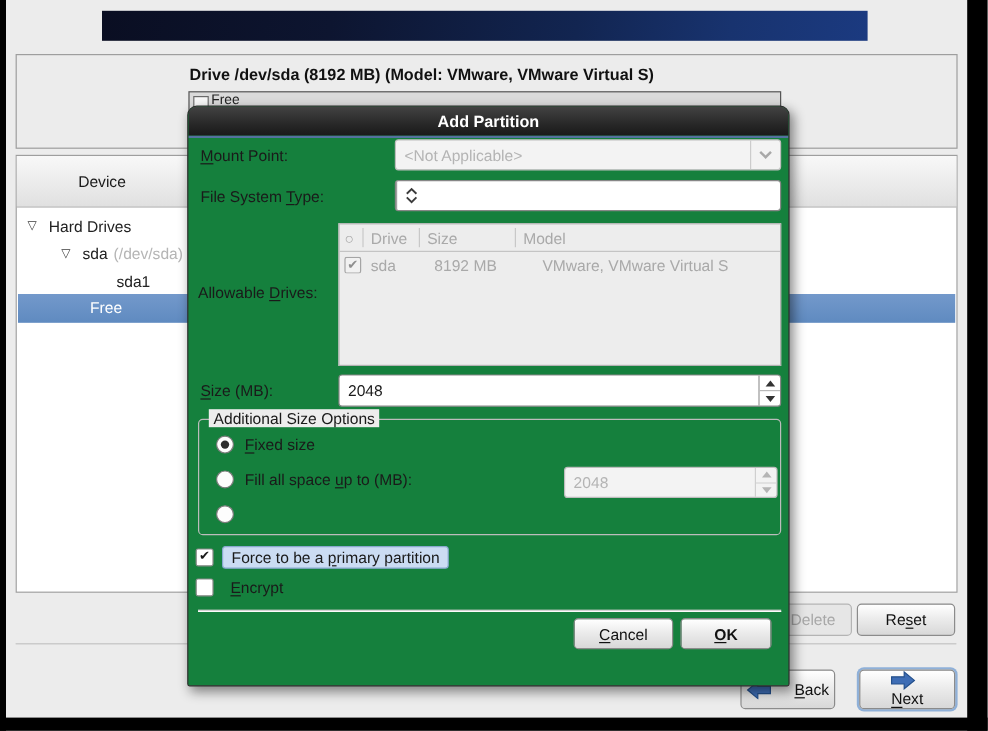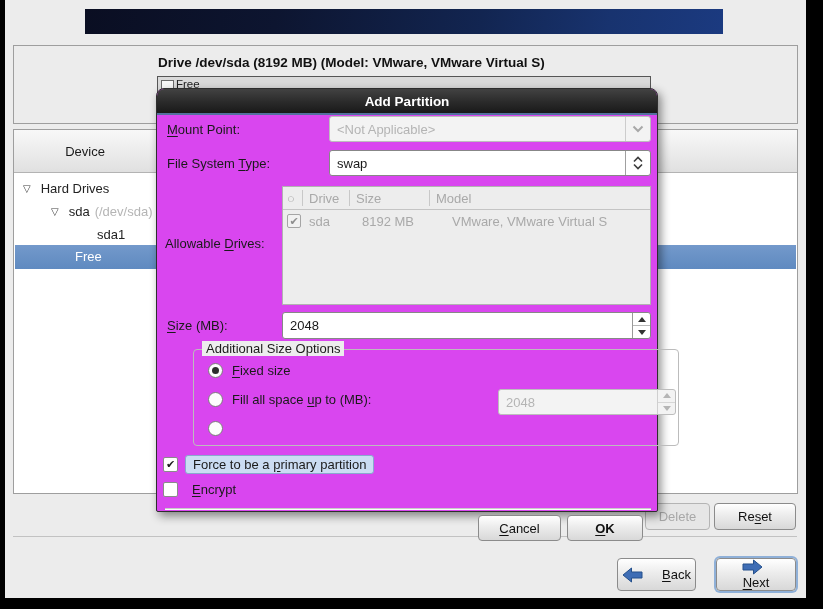--- a/index.html
+++ b/index.html
@@ -63,22 +63,22 @@
     font-size:13px;color:#111;box-sizing:border-box;
   }
   .btn-disabled{
     background:#e6e6e6;color:#a8a8a8;border-color:#b4b4b4;
   }
   .btn-focus{box-shadow:0 0 0 2px #8fb0d8;}
   .arrow-icon{margin-right:7px;display:flex;}
 
   
   .dialog{
-    left:156px;top:88px;width:502px;height:424px;z-index:5;
-    background:#d946ef;border:1px solid #2e2e2e;
+    left:156px;top:88px;width:502px;height:484px;z-index:5;
+    background:#15803d;border:1px solid #2e2e2e;
     border-radius:8px 8px 2px 2px;
     box-shadow:3px 4px 10px rgba(0,0,0,0.45);
     box-sizing:border-box;
   }
   .titlebar{
     position:absolute;left:0;top:0;right:0;height:24px;
     background:linear-gradient(#424242,#2a2a2a 55%,#191919);
     border-bottom:2px solid #54719f;
     border-radius:7px 7px 0 0;
     display:flex;align-items:center;justify-content:center;
@@ -136,21 +136,21 @@
     box-sizing:border-box;width:14px;height:14px;background:#fff;
     border:1px solid #8a8a8a;border-radius:2px;
     display:flex;align-items:center;justify-content:center;
     font-size:11px;line-height:1;color:#1a1a1a;
   }
   .checkbox.gray{background:#f1f1f1;border-color:#a5a5a5;color:#8f8f8f;}
 
   
   .sizeopt{
     position:absolute;left:8px;top:260px;width:486px;height:97px;
-    border:1px solid #bcbcbc;border-radius:4px;box-sizing:border-box;margin-left:28px;
+    border:1px solid #bcbcbc;border-radius:4px;box-sizing:border-box;
   }
   .legend{position:absolute;left:8px;top:-9px;background:#ededed;padding:0 4px;}
   .radio-row{position:absolute;left:14px;display:flex;align-items:center;}
   .radio{
     box-sizing:border-box;width:15px;height:15px;border-radius:50%;
     border:1px solid #7c7c7c;background:#fdfdfd;margin-right:9px;
     display:flex;align-items:center;justify-content:center;
   }
   .radio-dot{width:7px;height:7px;border-radius:50%;background:#2d2d2d;}
 
@@ -235,21 +235,20 @@
     <span class="combo-text">&lt;Not Applicable&gt;</span>
     <span class="combo-btn">
       <svg class="chev" width="12" height="8" viewBox="0 0 12 8">
           <path d="M1.5 1.5 L6 6 L10.5 1.5" stroke="#a8a8a8" stroke-width="2" fill="none"></path>
         </svg>
     </span>
   </div>
 
   <div class="dlabel" style="left:10px;top:67px;">File System <u>T</u>ype:</div>
   <div class="combo" style="left:172px;top:61px;width:322px;">
-    <span class="combo-text">swap</span>
     <span class="combo-btn">
       <svg class="chev" width="10" height="7" viewBox="0 0 10 7">
           <path d="M1 5.5 L5 1.5 L9 5.5" stroke="#3c3c3c" stroke-width="1.6" fill="none"></path>
         </svg>
       <svg class="chev" width="10" height="7" viewBox="0 0 10 7">
           <path d="M1 1.5 L5 5.5 L9 1.5" stroke="#3c3c3c" stroke-width="1.6" fill="none"></path>
         </svg>
     </span>
   </div>
 

